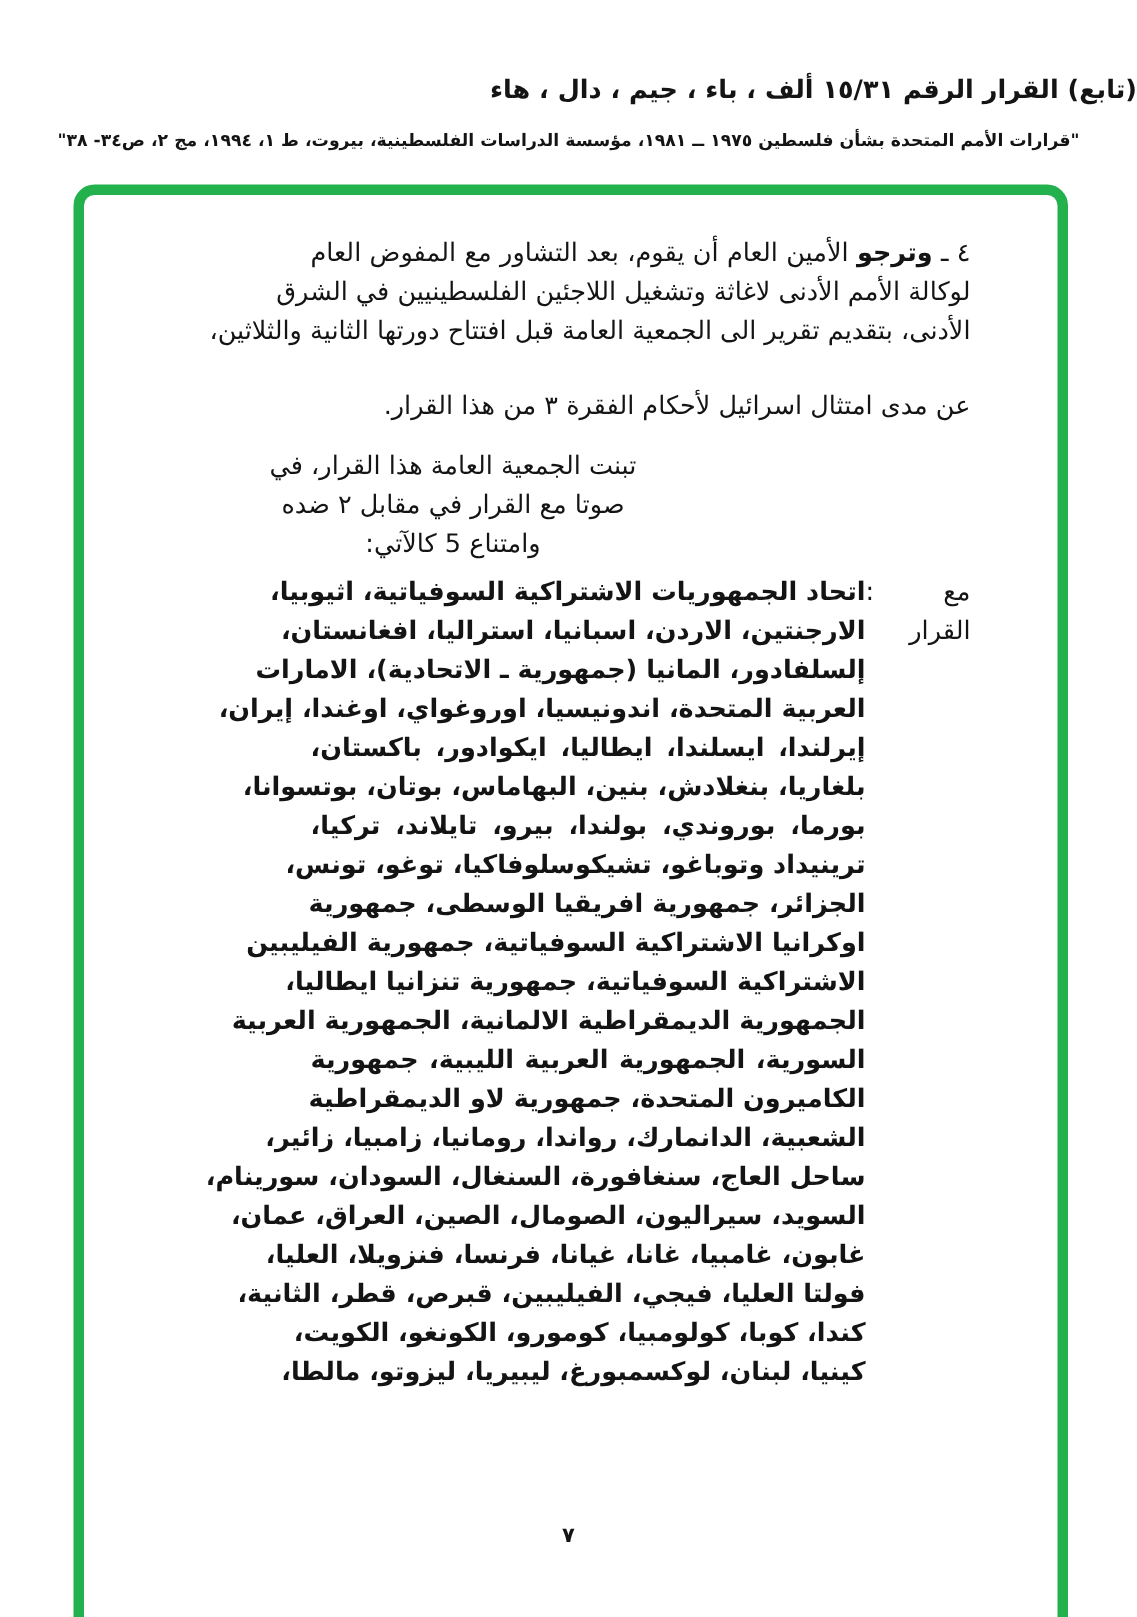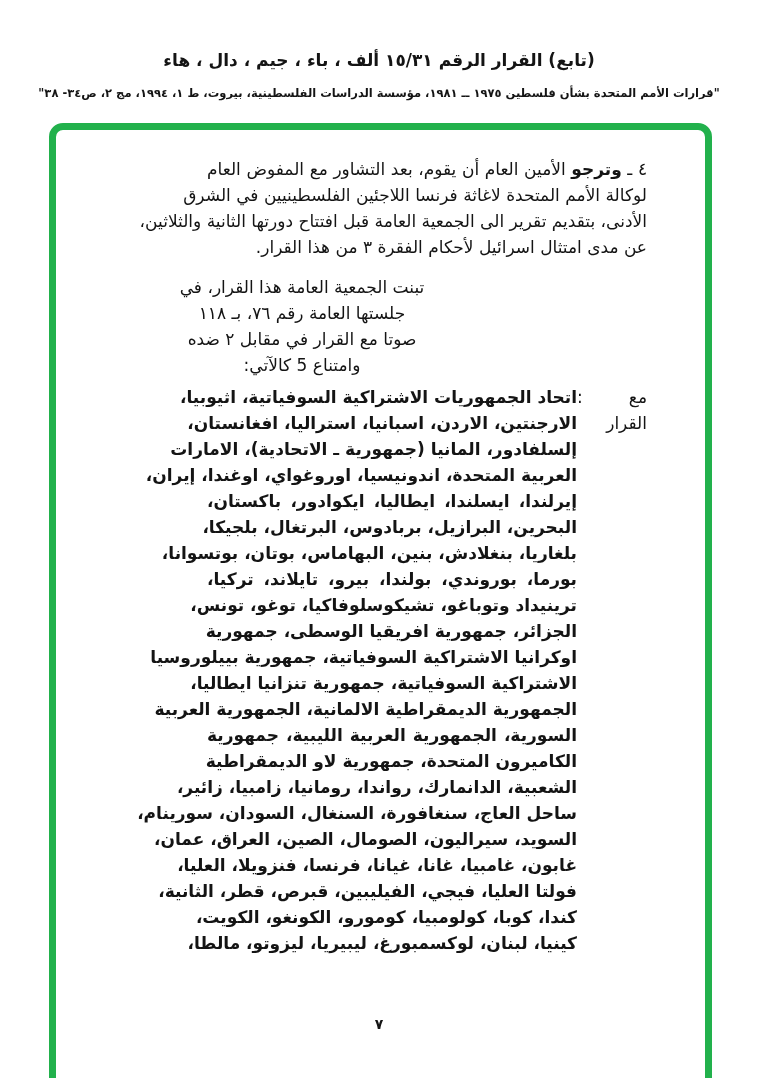--- a/index.html
+++ b/index.html
@@ -6,21 +6,21 @@
   body {
     width: 758px; height: 1078px;
     background: #ffffff;
     position: relative;
     font-family: "DejaVu Sans", sans-serif;
     color: #141414;
     overflow: hidden;
   }
   .header-title {
     position: absolute; top: 48px; left: 0; right: 0;
-    text-align: center; direction: rtl;
+    direction: rtl;
     font-size: 17px; font-weight: bold; line-height: 24px;
     letter-spacing: 0.2px;
   }
   .header-subtitle {
     position: absolute; top: 85px; left: 0; right: 0;
     text-align: center; direction: rtl;
     font-size: 11.5px; font-weight: bold; line-height: 16px;
   }
   .doc-frame {
     position: absolute;
@@ -37,20 +37,21 @@
     padding: 26px 58px 0 151px;
     font-size: 17px; line-height: 26px;
   }
   .jline {
     text-align: justify;
     text-align-last: justify;
     white-space: nowrap;
   }
   .jline-last {
     text-align: right;
+    margin-top: 24px;
   }
   .operative-verb { font-weight: bold; }
   .vote-summary {
     margin-top: 14px;
     margin-right: -212px;  
   }
   
   .vote-summary {
     margin: 14px 0 0 0;
     width: 268px;
@@ -83,49 +84,47 @@
 <body>
 
 <div class="header-title">(تابع) القرار الرقم ١٥/٣١ ألف ، باء ، جيم ، دال ، هاء</div>
 <div class="header-subtitle">"قرارات الأمم المتحدة بشأن فلسطين ١٩٧٥ ــ ١٩٨١، مؤسسة الدراسات الفلسطينية، بيروت، ط ١، ١٩٩٤، مج ٢، ص٣٤- ٣٨"</div>
 
 <div class="doc-frame">
   <div class="doc-content">
 
     <div>
       <div class="jline"><span>٤ ـ</span> <span class="operative-verb">وترجو</span> <span>الأمين العام أن يقوم، بعد التشاور مع المفوض العام</span></div>
-      <div class="jline">لوكالة الأمم المتحدة لاغاثة فرنسا اللاجئين الفلسطينيين في الشرق</div>
+      <div class="jline">لوكالة الأمم الأدنى لاغاثة وتشغيل اللاجئين الفلسطينيين في الشرق</div>
       <div class="jline">الأدنى، بتقديم تقرير الى الجمعية العامة قبل افتتاح دورتها الثانية والثلاثين،</div>
       <div class="jline-last">عن مدى امتثال اسرائيل لأحكام الفقرة ٣ من هذا القرار.</div>
     </div>
 
     <div class="vote-summary">
       <div>تبنت الجمعية العامة هذا القرار، في</div>
-      <div>جلستها العامة رقم ٧٦، بـ ١١٨</div>
       <div>صوتا مع القرار في مقابل ٢ ضده</div>
       <div>وامتناع 5 كالآتي:</div>
     </div>
 
     <div class="with-vote">
       <div class="vote-label">
         <span>مع القرار</span>
         <span>:</span>
       </div>
       <div class="country-list">
         <div class="jline">اتحاد الجمهوريات الاشتراكية السوفياتية، اثيوبيا،</div>
         <div class="jline">الارجنتين، الاردن، اسبانيا، استراليا، افغانستان،</div>
         <div class="jline">إلسلفادور، المانيا (جمهورية ـ الاتحادية)، الامارات</div>
         <div class="jline">العربية المتحدة، اندونيسيا، اوروغواي، اوغندا، إيران،</div>
         <div class="jline">إيرلندا، ايسلندا، ايطاليا، ايكوادور، باكستان،</div>
-        <div class="jline">البحرين، البرازيل، بربادوس، البرتغال، بلجيكا،</div>
         <div class="jline">بلغاريا، بنغلادش، بنين، البهاماس، بوتان، بوتسوانا،</div>
         <div class="jline">بورما، بوروندي، بولندا، بيرو، تايلاند، تركيا،</div>
         <div class="jline">ترينيداد وتوباغو، تشيكوسلوفاكيا، توغو، تونس،</div>
         <div class="jline">الجزائر، جمهورية افريقيا الوسطى، جمهورية</div>
-        <div class="jline">اوكرانيا الاشتراكية السوفياتية، جمهورية بييلوروسيا</div>
+        <div class="jline">اوكرانيا الاشتراكية السوفياتية، جمهورية الفيليبين</div>
         <div class="jline">الاشتراكية السوفياتية، جمهورية تنزانيا ايطاليا،</div>
         <div class="jline">الجمهورية الديمقراطية الالمانية، الجمهورية العربية</div>
         <div class="jline">السورية، الجمهورية العربية الليبية، جمهورية</div>
         <div class="jline">الكاميرون المتحدة، جمهورية لاو الديمقراطية</div>
         <div class="jline">الشعبية، الدانمارك، رواندا، رومانيا، زامبيا، زائير،</div>
         <div class="jline">ساحل العاج، سنغافورة، السنغال، السودان، سورينام،</div>
         <div class="jline">السويد، سيراليون، الصومال، الصين، العراق، عمان،</div>
         <div class="jline">غابون، غامبيا، غانا، غيانا، فرنسا، فنزويلا، العليا،</div>
         <div class="jline">فولتا العليا، فيجي، الفيليبين، قبرص، قطر، الثانية،</div>
         <div class="jline">كندا، كوبا، كولومبيا، كومورو، الكونغو، الكويت،</div>

